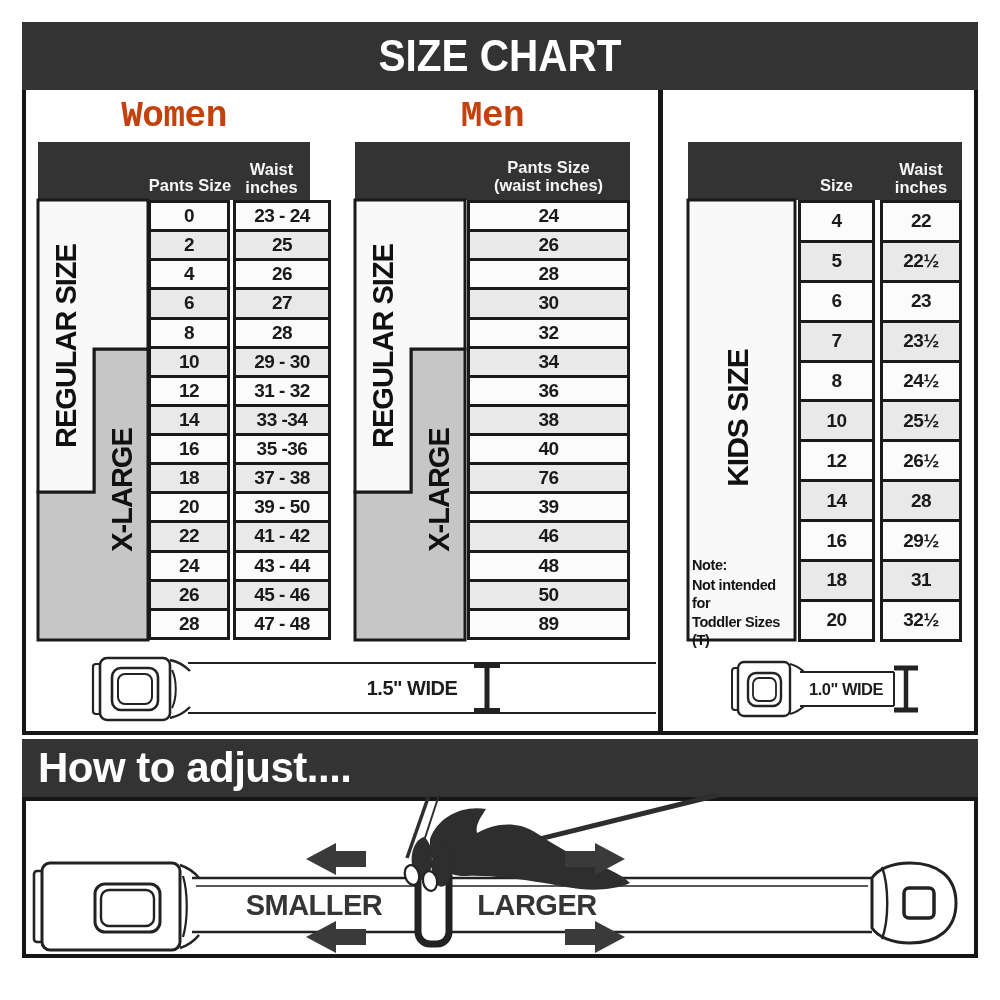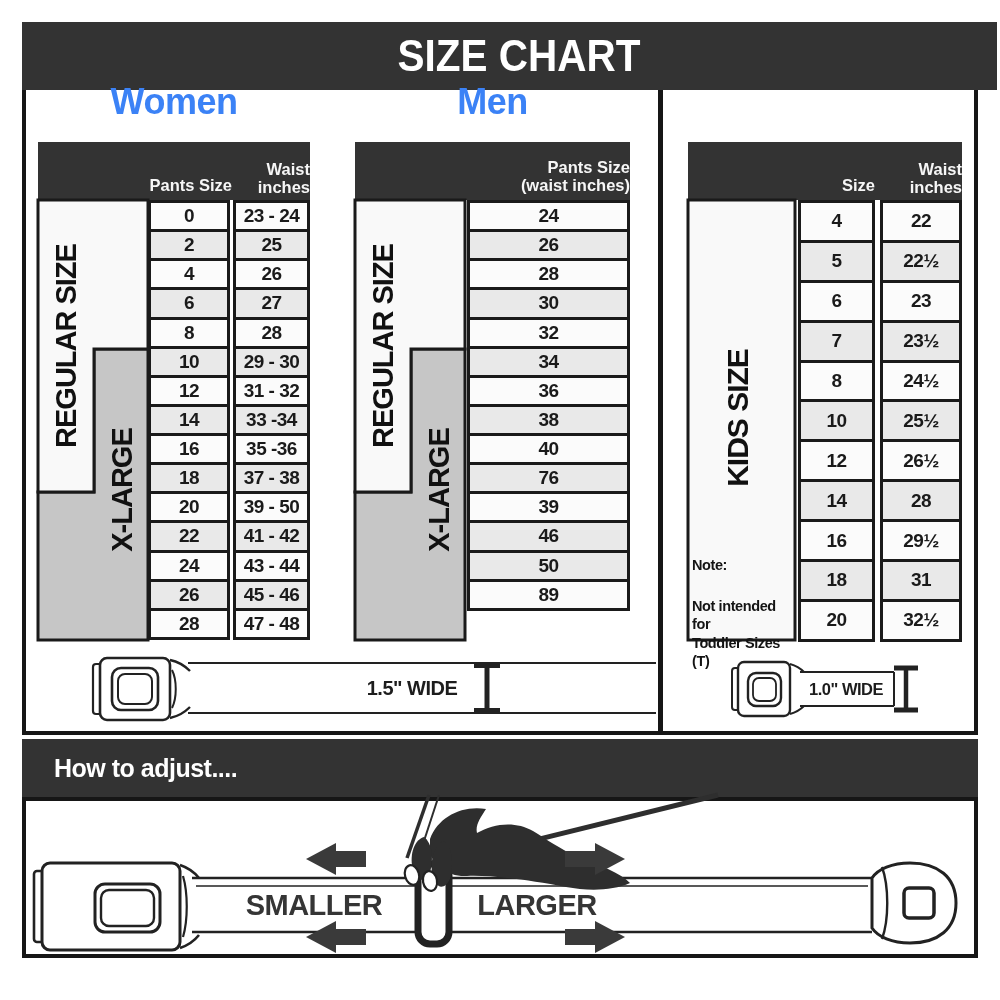--- a/index.html
+++ b/index.html
@@ -1,42 +1,42 @@
 <!DOCTYPE html>
 <html><head>
 <meta charset="utf-8">
 <style>
   html,body{margin:0;padding:0;background:#ffffff;}
   .page{position:relative;width:1000px;height:1000px;background:#fff;overflow:hidden;
         font-family:"Liberation Sans", sans-serif;color:#1a1a1a;}
   .abs{position:absolute;}
   .title-bar{left:22px;top:22px;width:956px;height:68px;background:#333333;
-             display:flex;align-items:center;justify-content:center;padding-left:19px;}
+             display:flex;align-items:center;justify-content:center;}
   .title-bar span{color:#fff;font-size:44px;font-weight:bold;letter-spacing:0px;transform:scaleX(.92);}
   .main-frame{left:22px;top:90px;width:956px;height:645px;box-sizing:border-box;
               border:4px solid #161616;border-top:none;background:#fff;}
   .v-divider{left:658px;top:90px;width:5px;height:645px;background:#161616;}
-  .section-heading{top:80px;height:44px;display:flex;align-items:center;justify-content:center;
-                   color:#3b82f6;font-size:36px;font-weight:bold;letter-spacing:-0.5px;}
+  .section-heading{top:94px;height:44px;display:flex;align-items:center;justify-content:center;
+                   color:#c2410c;font-size:36px;font-weight:bold;letter-spacing:-0.5px;font-family:Liberation Mono, monospace;}
   .tbl-header{top:142px;height:58px;background:#333333;color:#f6f6f6;font-weight:bold;}
-  .hdr-txt{position:absolute;text-align:right;font-size:16.5px;line-height:18px;}
+  .hdr-txt{position:absolute;text-align:center;font-size:16.5px;line-height:18px;}
   .col{position:absolute;}
   .cell{box-sizing:border-box;width:100%;border:3px solid #1a1a1a;margin-top:-3px;
         display:flex;align-items:center;justify-content:center;
         font-weight:bold;font-size:19px;background:#fbfbfb;letter-spacing:-0.5px;}
   .cell:first-child{margin-top:0;}
   .cell.alt{background:#e9e9e9;}
   .cell.w{height:32.13px;}
   .cell.k{height:42.9px;}
   .note-box{left:692px;top:556px;width:102px;font-size:14.5px;font-weight:bold;
             line-height:1.28;letter-spacing:-0.4px;color:#141414;}
-  .note-box .n1{margin-bottom:22px;}
+  .note-box .n1{margin-bottom:1px;}
   .adjust-bar{left:22px;top:739px;width:956px;height:58px;background:#333333;
               display:flex;align-items:center;}
-  .adjust-bar span{color:#fff;font-size:25px;font-weight:bold;margin-left:32px;letter-spacing:-0.5px;}
+  .adjust-bar span{color:#fff;font-size:42px;font-weight:bold;margin-left:16px;letter-spacing:-0.5px;}
   .adjust-frame{left:22px;top:797px;width:956px;height:161px;box-sizing:border-box;
                 border:4px solid #161616;background:#fff;}
   svg{overflow:visible;}
   svg text{font-family:"Liberation Sans", sans-serif;}
   .svg-vlabel{font-size:29px;font-weight:bold;fill:#111;letter-spacing:-1px;}
   .belt-label{font-size:20px;font-weight:bold;fill:#1d1d1d;letter-spacing:-0.5px;}
   .belt-label.small{font-size:16.5px;}
   .adjust-word{font-size:29px;font-weight:bold;fill:#353535;letter-spacing:-0.5px;}
 </style>
 </head>
@@ -111,21 +111,21 @@
       <div class="cell w">12</div>
       <div class="cell w alt">14</div>
       <div class="cell w">16</div>
       <div class="cell w alt">18</div>
       <div class="cell w">20</div>
       <div class="cell w alt">22</div>
       <div class="cell w">24</div>
       <div class="cell w alt">26</div>
       <div class="cell w">28</div>
     </div>
-  <div class="col" style="left:233px;top:200px;width:77px;border-radius:9px;">
+  <div class="col" style="left:233px;top:200px;width:98px;border-radius:9px;">
       <div class="cell w">23 - 24</div>
       <div class="cell w alt">25</div>
       <div class="cell w">26</div>
       <div class="cell w alt">27</div>
       <div class="cell w">28</div>
       <div class="cell w alt">29 - 30</div>
       <div class="cell w">31 - 32</div>
       <div class="cell w alt">33 -34</div>
       <div class="cell w">35 -36</div>
       <div class="cell w alt">37 - 38</div>
@@ -141,20 +141,21 @@
       <div class="cell w">28</div>
       <div class="cell w alt">30</div>
       <div class="cell w">32</div>
       <div class="cell w alt">34</div>
       <div class="cell w">36</div>
       <div class="cell w alt">38</div>
       <div class="cell w">40</div>
       <div class="cell w alt">76</div>
       <div class="cell w">39</div>
       <div class="cell w alt">46</div>
+      <div class="cell w">48</div>
       <div class="cell w alt">50</div>
       <div class="cell w">89</div>
     </div>
   <div class="col" style="left:798px;top:200px;width:77px;">
       <div class="cell k">4</div>
       <div class="cell k alt">5</div>
       <div class="cell k">6</div>
       <div class="cell k alt">7</div>
       <div class="cell k">8</div>
       <div class="cell k alt">10</div>

